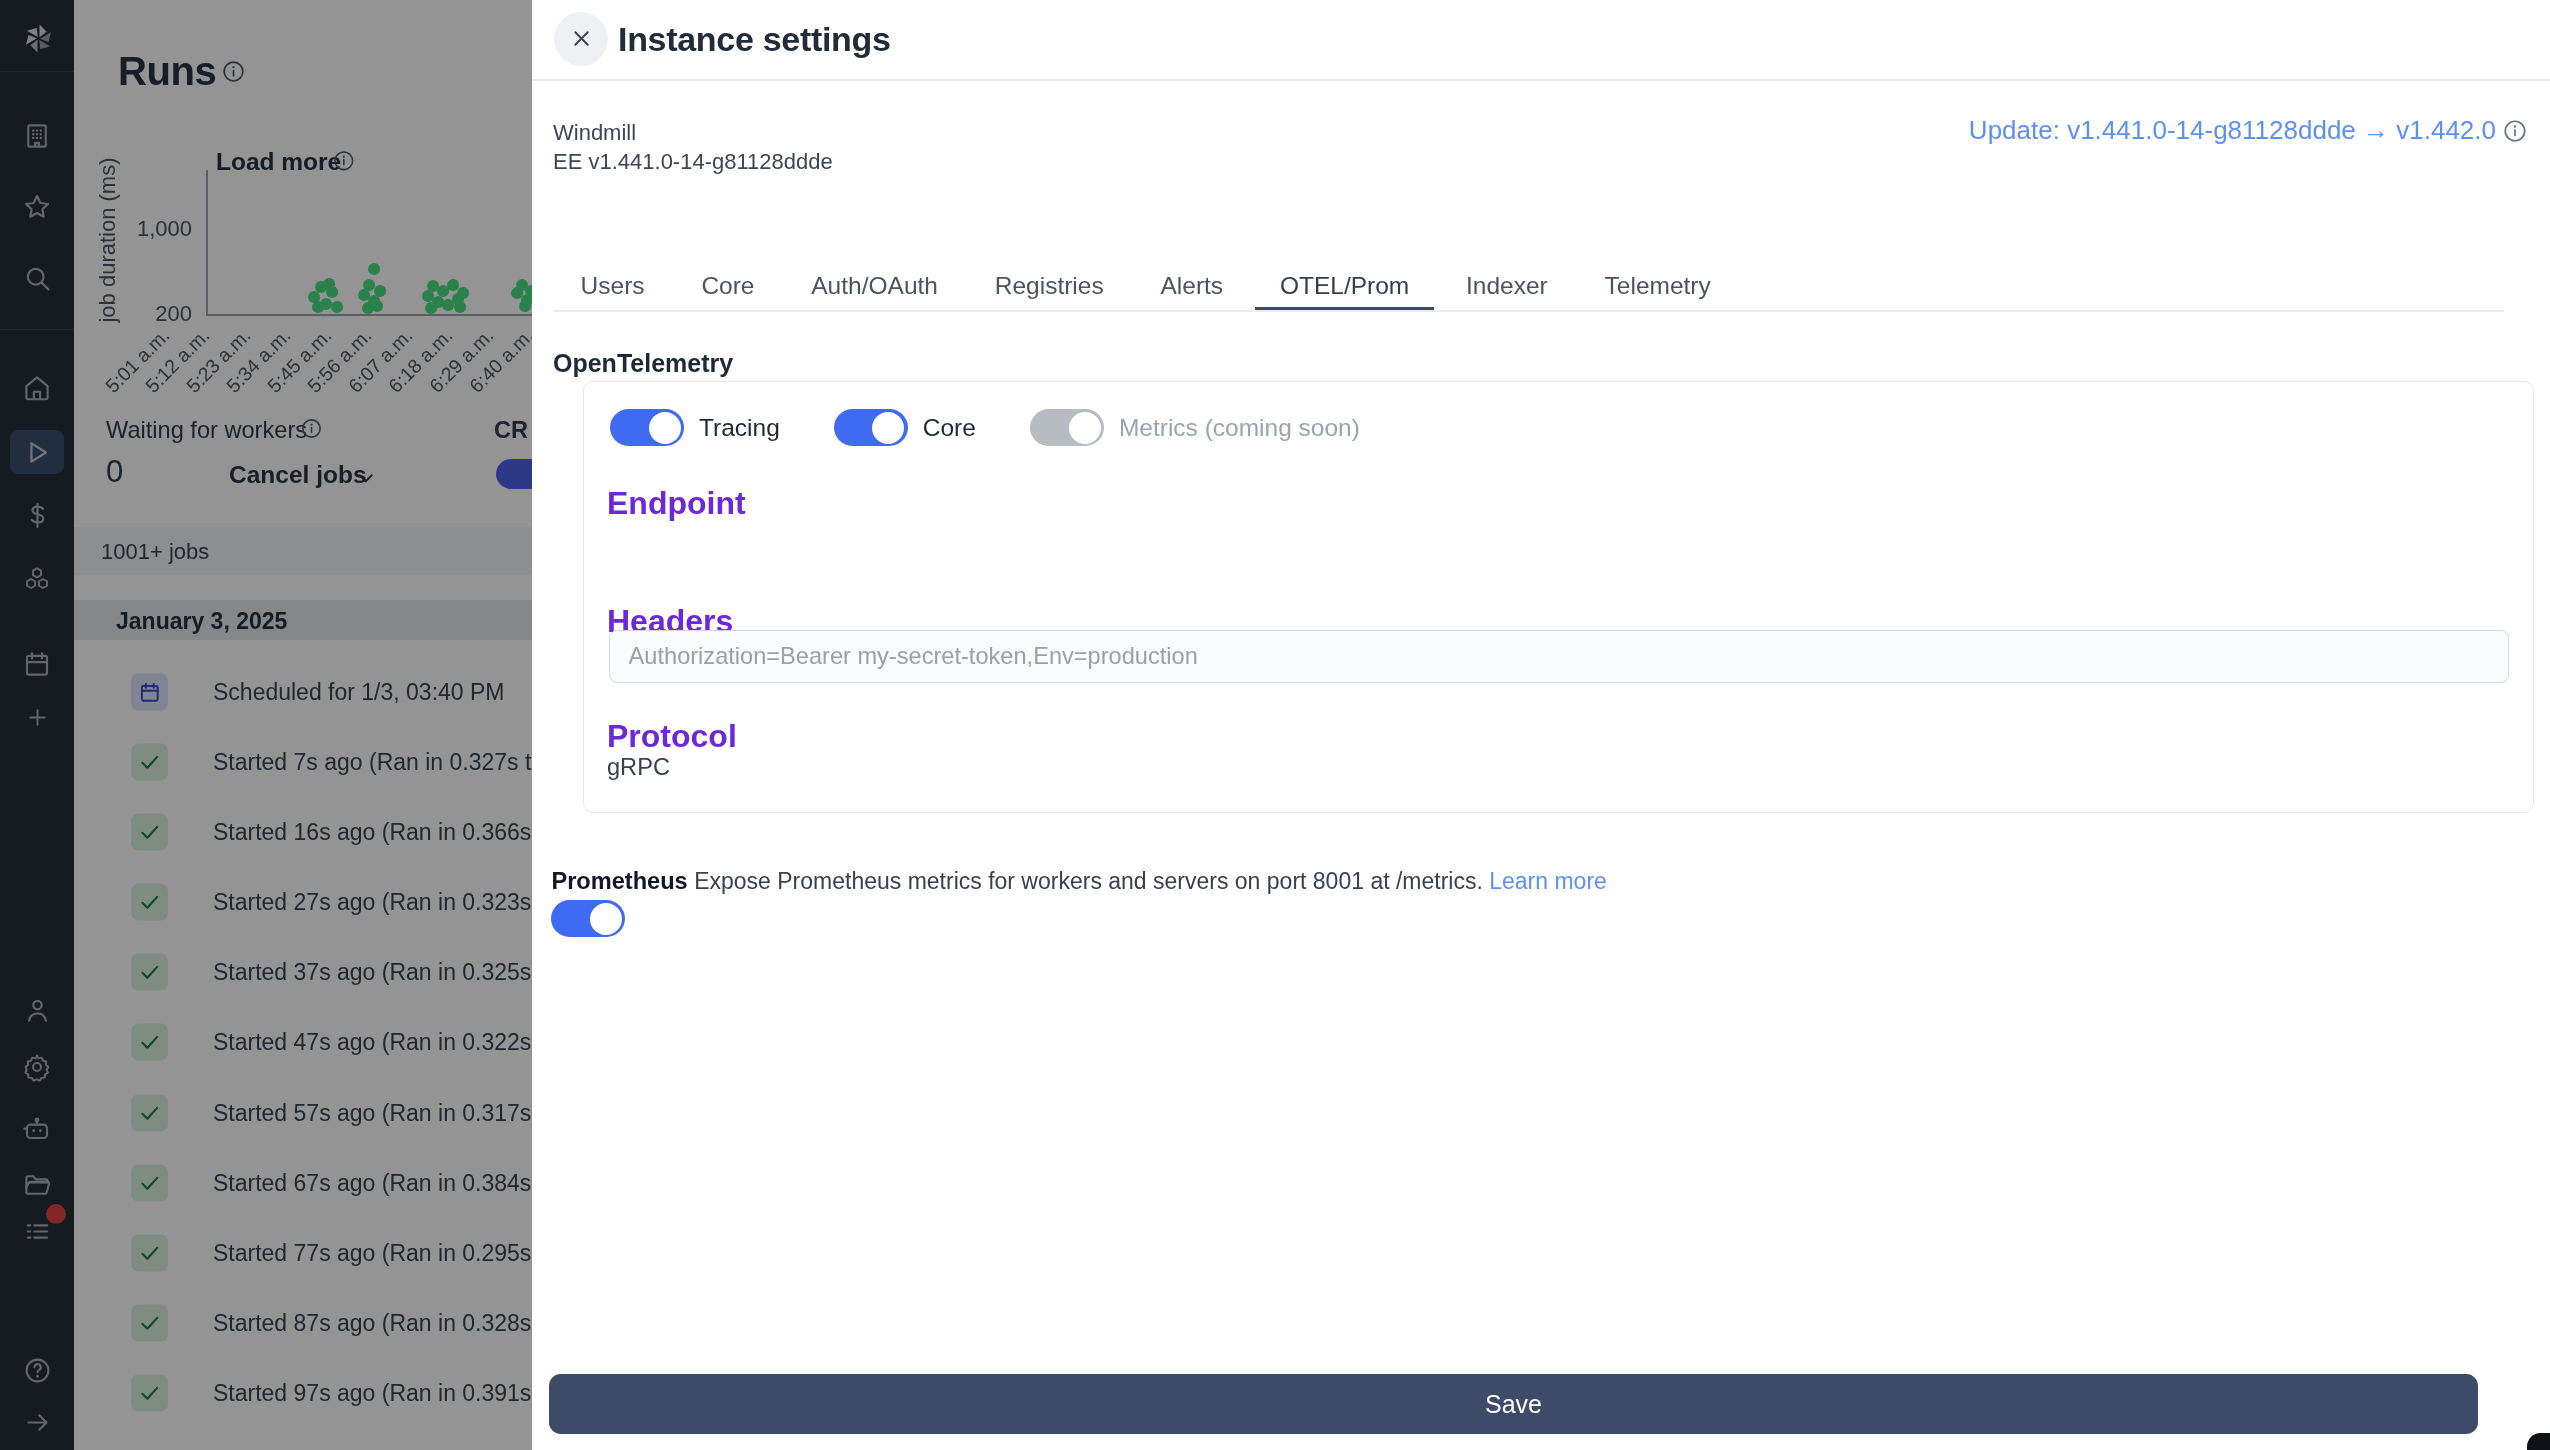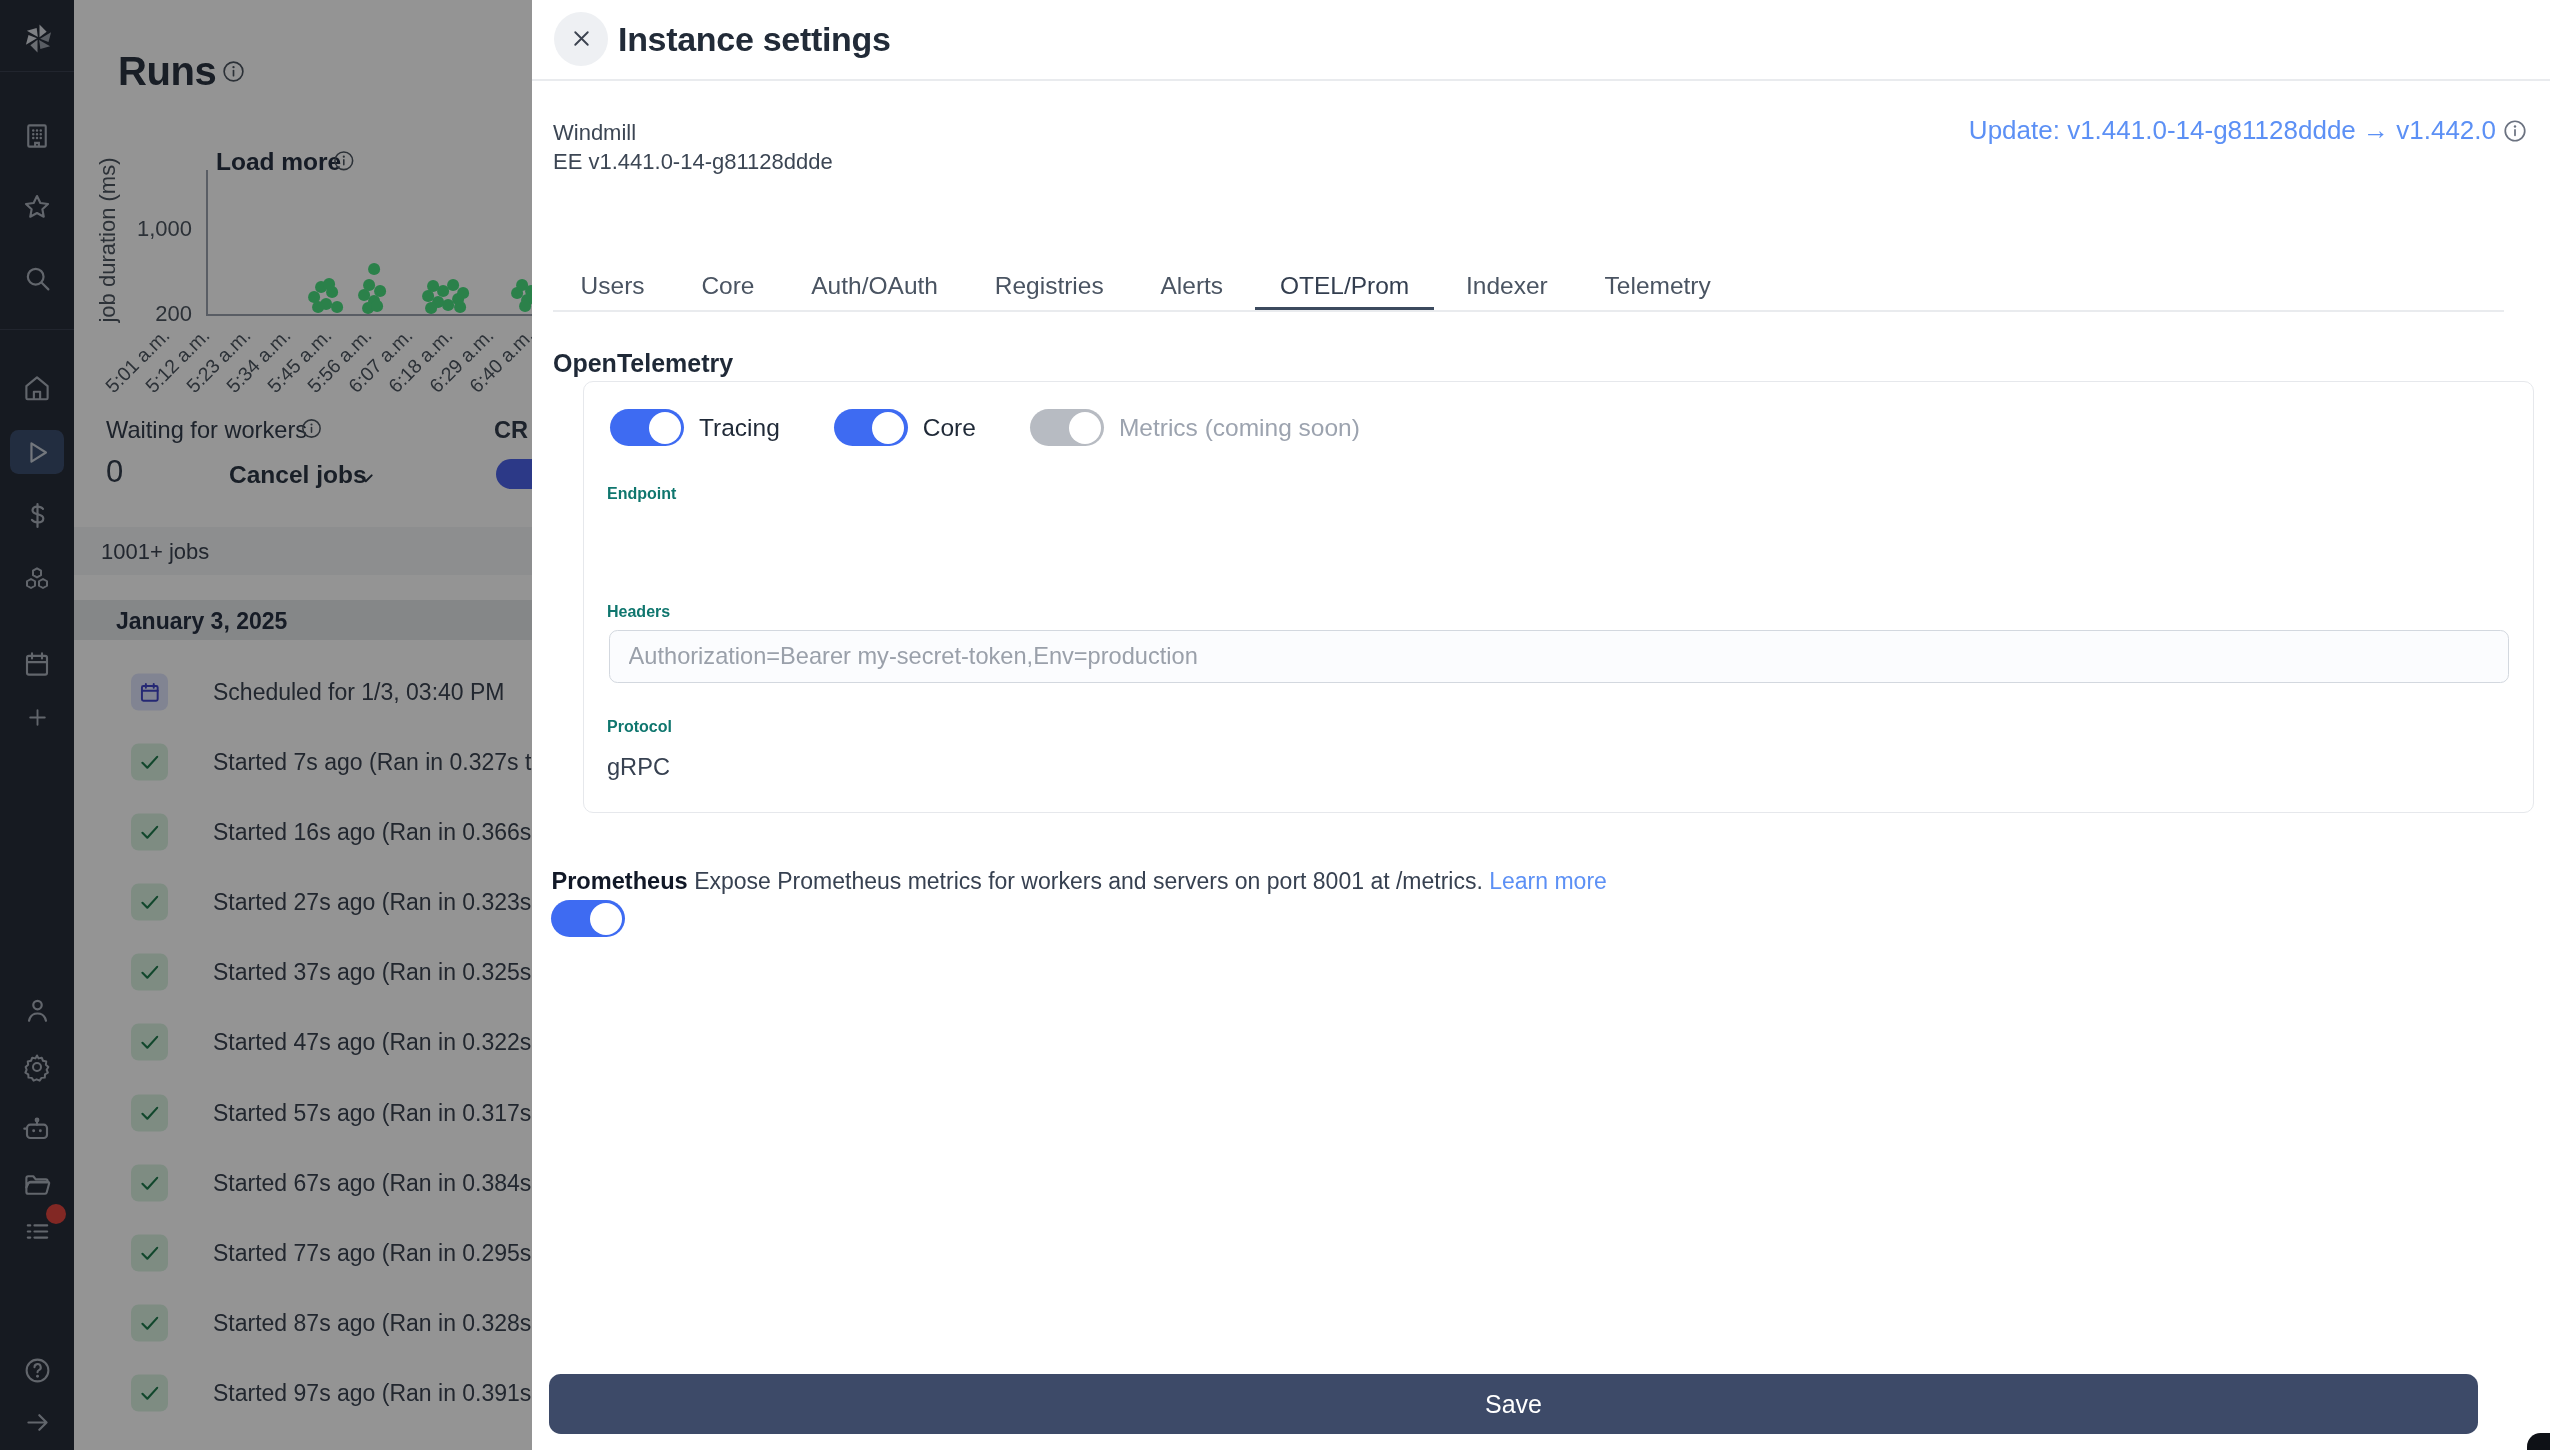--- a/index.html
+++ b/index.html
@@ -70,21 +70,21 @@
   .toggles-row { position:absolute; left:26px; top:27px; display:flex; align-items:center; gap:54px; }
   .toggle-group { display:flex; align-items:center; gap:15px; }
   .switch { position:relative; width:74px; height:37px; border-radius:18.6px; flex:0 0 auto; }
   .switch .knob { position:absolute; top:2.5px; width:32px; height:32px; border-radius:50%; background:#ffffff; }
   .switch[data-kind="on"] { background:#3e6bf2; }
   .switch[data-kind="on"] .knob { right:3.4px; }
   .switch[data-kind="disabled"] { background:#b7bbc2; }
   .switch[data-kind="disabled"] .knob { right:3.4px; }
   .toggle-label { font-size:24.5px; font-weight:500; color:#1f2937; white-space:nowrap; }
   .toggle-group[data-kind="disabled"] .toggle-label { color:#9ca3af; font-weight:400; }
-  .field-label { position:absolute; left:23px; font-size:16px; font-weight:600; color:#0f766e; }
+  .field-label { position:absolute; left:23px; font-size:32px; font-weight:600; color:#6d28d9; }
   .text-input { position:absolute; left:25px; width:1900px; height:49px; border:1.7px solid #d3d8df; border-radius:8.4px; background:#fbfcfe; font-family:inherit; font-size:23.6px; color:#1f2937; padding:0 18.6px; }
   .text-input::placeholder { color:#9aa0aa; }
   .protocol-value { position:absolute; left:23px; top:372px; font-size:23.6px; color:#374151; }
   .prom-line { position:absolute; left:19.4px; top:868px; font-size:23px; color:#374151; }
   .prom-line b { font-size:23.6px; font-weight:700; color:#111827; }
   .prom-link { color:#5c90f5; text-decoration:none; font-weight:500; }
   .prom-switch { position:absolute; left:19.4px; top:900px; }
   .save-btn { position:absolute; left:17px; top:1374px; width:1929px; height:60px; border:none; border-radius:11.8px; background:#3d4a68; color:#ffffff; font-size:25px; font-weight:500; font-family:inherit; cursor:pointer; }
   .corner-toast { position:absolute; right:0; bottom:0; width:23px; height:17.7px; background:#0e1116; border-top-left-radius:13.5px; z-index:200; }
 </style>

